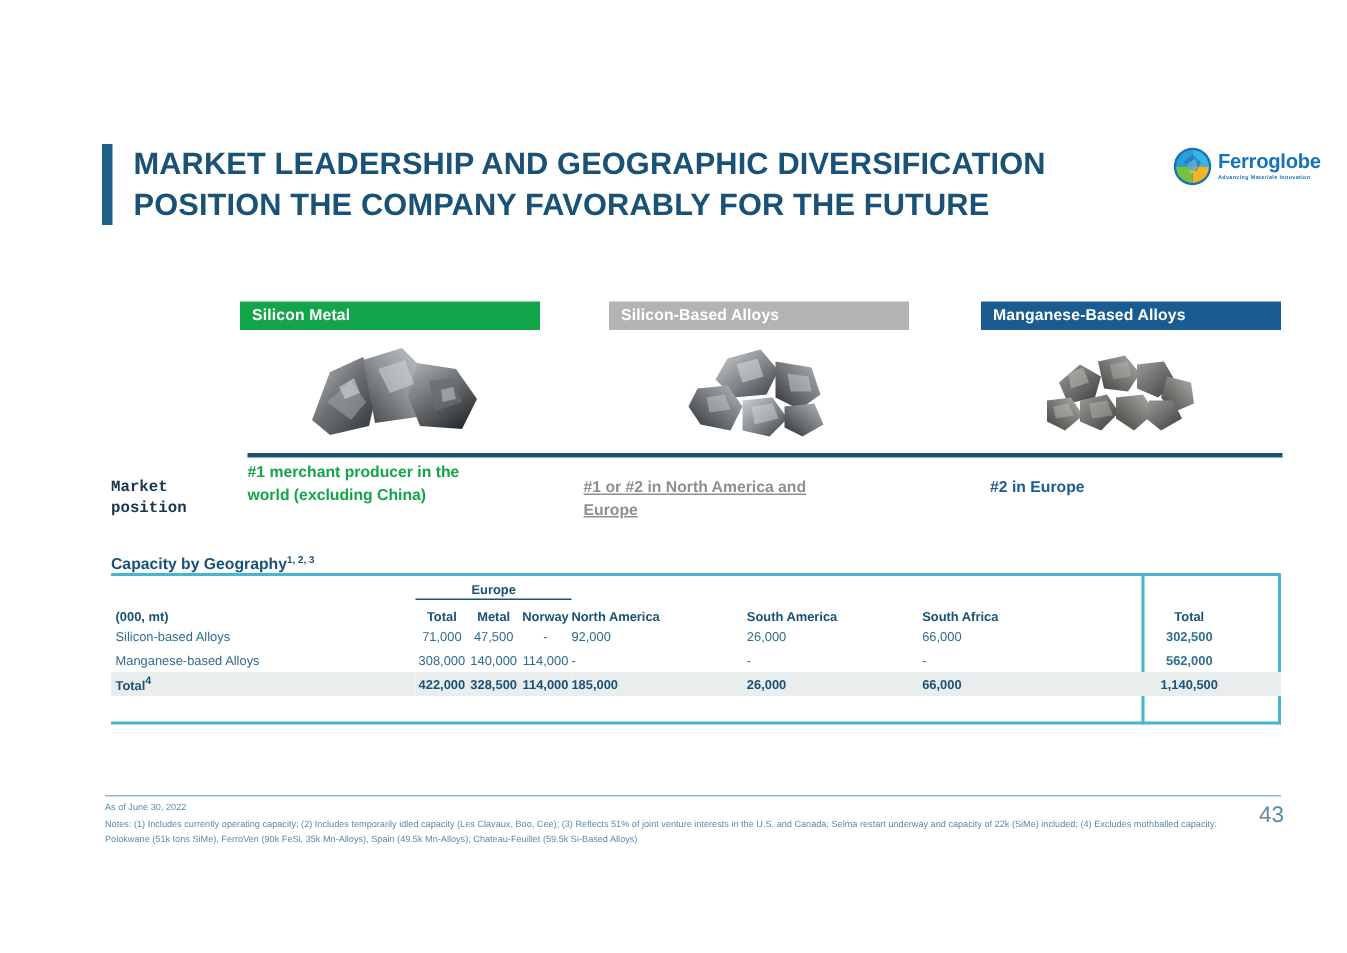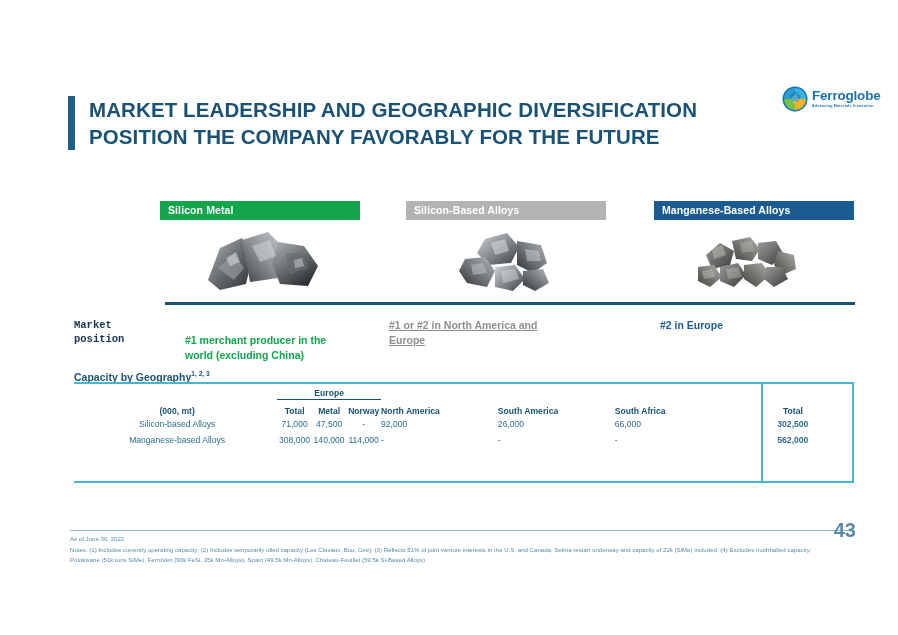--- a/index.html
+++ b/index.html
@@ -37,21 +37,21 @@
     line-height: 1.32;
     color: #1a5276;
     letter-spacing: 0.1px;
     white-space: pre-line;
   }
 
   
   #logo {
     position: absolute;
     left: 782px;
-    top: 84px;
+    top: 96px;
     width: 100px;
     height: 30px;
     display: flex;
     align-items: center;
   }
   #logo-mark {
     width: 26px;
     height: 26px;
     flex: none;
     margin-right: 4px;
@@ -119,21 +119,21 @@
     white-space: pre-line;
     font-family: Liberation Mono, monospace;
   }
   .mp-text {
     position: absolute;
     font-size: 10.5px;
     font-weight: bold;
     line-height: 1.42;
     white-space: pre-line;
   }
-  #mp-0 { left: 165px; top: 333px; width: 190px; color: #12a54a; margin-left: 20px; }
+  #mp-0 { left: 165px; top: 308px; width: 190px; color: #12a54a; }
   #mp-1 { left: 389px; top: 318px; width: 190px; color: #8f8f8f; text-decoration: underline; }
   #mp-2 { left: 660px; top: 318px; width: 190px; color: #1a5c92; }
 
   
   #cap-title {
     position: absolute;
     left: 74px;
     top: 370px;
     font-size: 10.5px;
     font-weight: bold;
@@ -144,21 +144,21 @@
   #cap-table {
     position: absolute;
     left: 74px;
     top: 386px;
     width: 780px;
     border-collapse: collapse;
     font-size: 8.6px;
     color: #1a5276;
     table-layout: fixed;
   }
-  #cap-table .c-label  { width: 150px; text-align: center;  padding-left: 3px; }
+  #cap-table .c-label  { width: 150px; text-align: left;  padding-left: 3px; }
   #cap-table .c-num    { width: 78px;  text-align: center; }
   #cap-table .c-wide   { width: 88px;  text-align: left; }
   #cap-table .c-total  { width: 92px;  text-align: center; font-weight: bold; }
 
   #cap-table thead th {
     font-weight: bold;
     padding: 0;
     color: #1a5276;
   }
   tr.eu-row th { height: 13px; font-size: 8.6px; }
@@ -221,23 +221,23 @@
     width: 760px;
     font-size: 6.1px;
     line-height: 1.65;
     color: #5b8aa8;
   }
   #footer .asof { display: block; margin-bottom: 1px; }
   #footer .notes { display: block; }
   #page-number {
     position: absolute;
     right: 42px;
-    top: 519px;
-    font-size: 20px;
-    font-weight: bold;
+    top: 535px;
+    font-size: 15px;
+    font-weight: normal;
     color: #5b8aa8;
   }
 </style>
 </head>
 <body>
 
 <div id="title-block">
   <div id="title-bar"></div>
   <div id="title-text">MARKET LEADERSHIP AND GEOGRAPHIC DIVERSIFICATION
 POSITION THE COMPANY FAVORABLY FOR THE FUTURE</div>
@@ -400,20 +400,30 @@
     <tr>
       <td class="c-label"><span>Manganese-based Alloys</span></td>
       <td class="c-num">308,000</td>
       <td class="c-num">140,000</td>
       <td class="c-num">114,000</td>
       <td class="c-wide">-</td>
       <td class="c-wide">-</td>
       <td class="c-wide">-</td>
       <td class="c-total">562,000</td>
     </tr>
+    <tr class="total-row">
+      <td class="c-label"><span>Total</span><sup>4</sup></td>
+      <td class="c-num">422,000</td>
+      <td class="c-num">328,500</td>
+      <td class="c-num">114,000</td>
+      <td class="c-wide">185,000</td>
+      <td class="c-wide">26,000</td>
+      <td class="c-wide">66,000</td>
+      <td class="c-total">1,140,500</td>
+    </tr>
   </tbody>
 </table>
 
 <div id="footer-rule"></div>
 <div id="footer">
   <span class="asof">As of June 30, 2022</span>
   <span class="notes">Notes: (1) Includes currently operating capacity; (2) Includes temporarily idled capacity (Les Clavaux, Boo, Cee); (3) Reflects 51% of joint venture interests in the U.S. and Canada; Selma restart underway and capacity of 22k (SiMe) included; (4) Excludes mothballed capacity: Polokwane (51k tons SiMe), FerroVen (90k FeSi, 35k Mn-Alloys), Spain (49.5k Mn-Alloys); Chateau-Feuillet (59.5k Si-Based Alloys)</span>
 </div>
 <div id="page-number">43</div>
 

